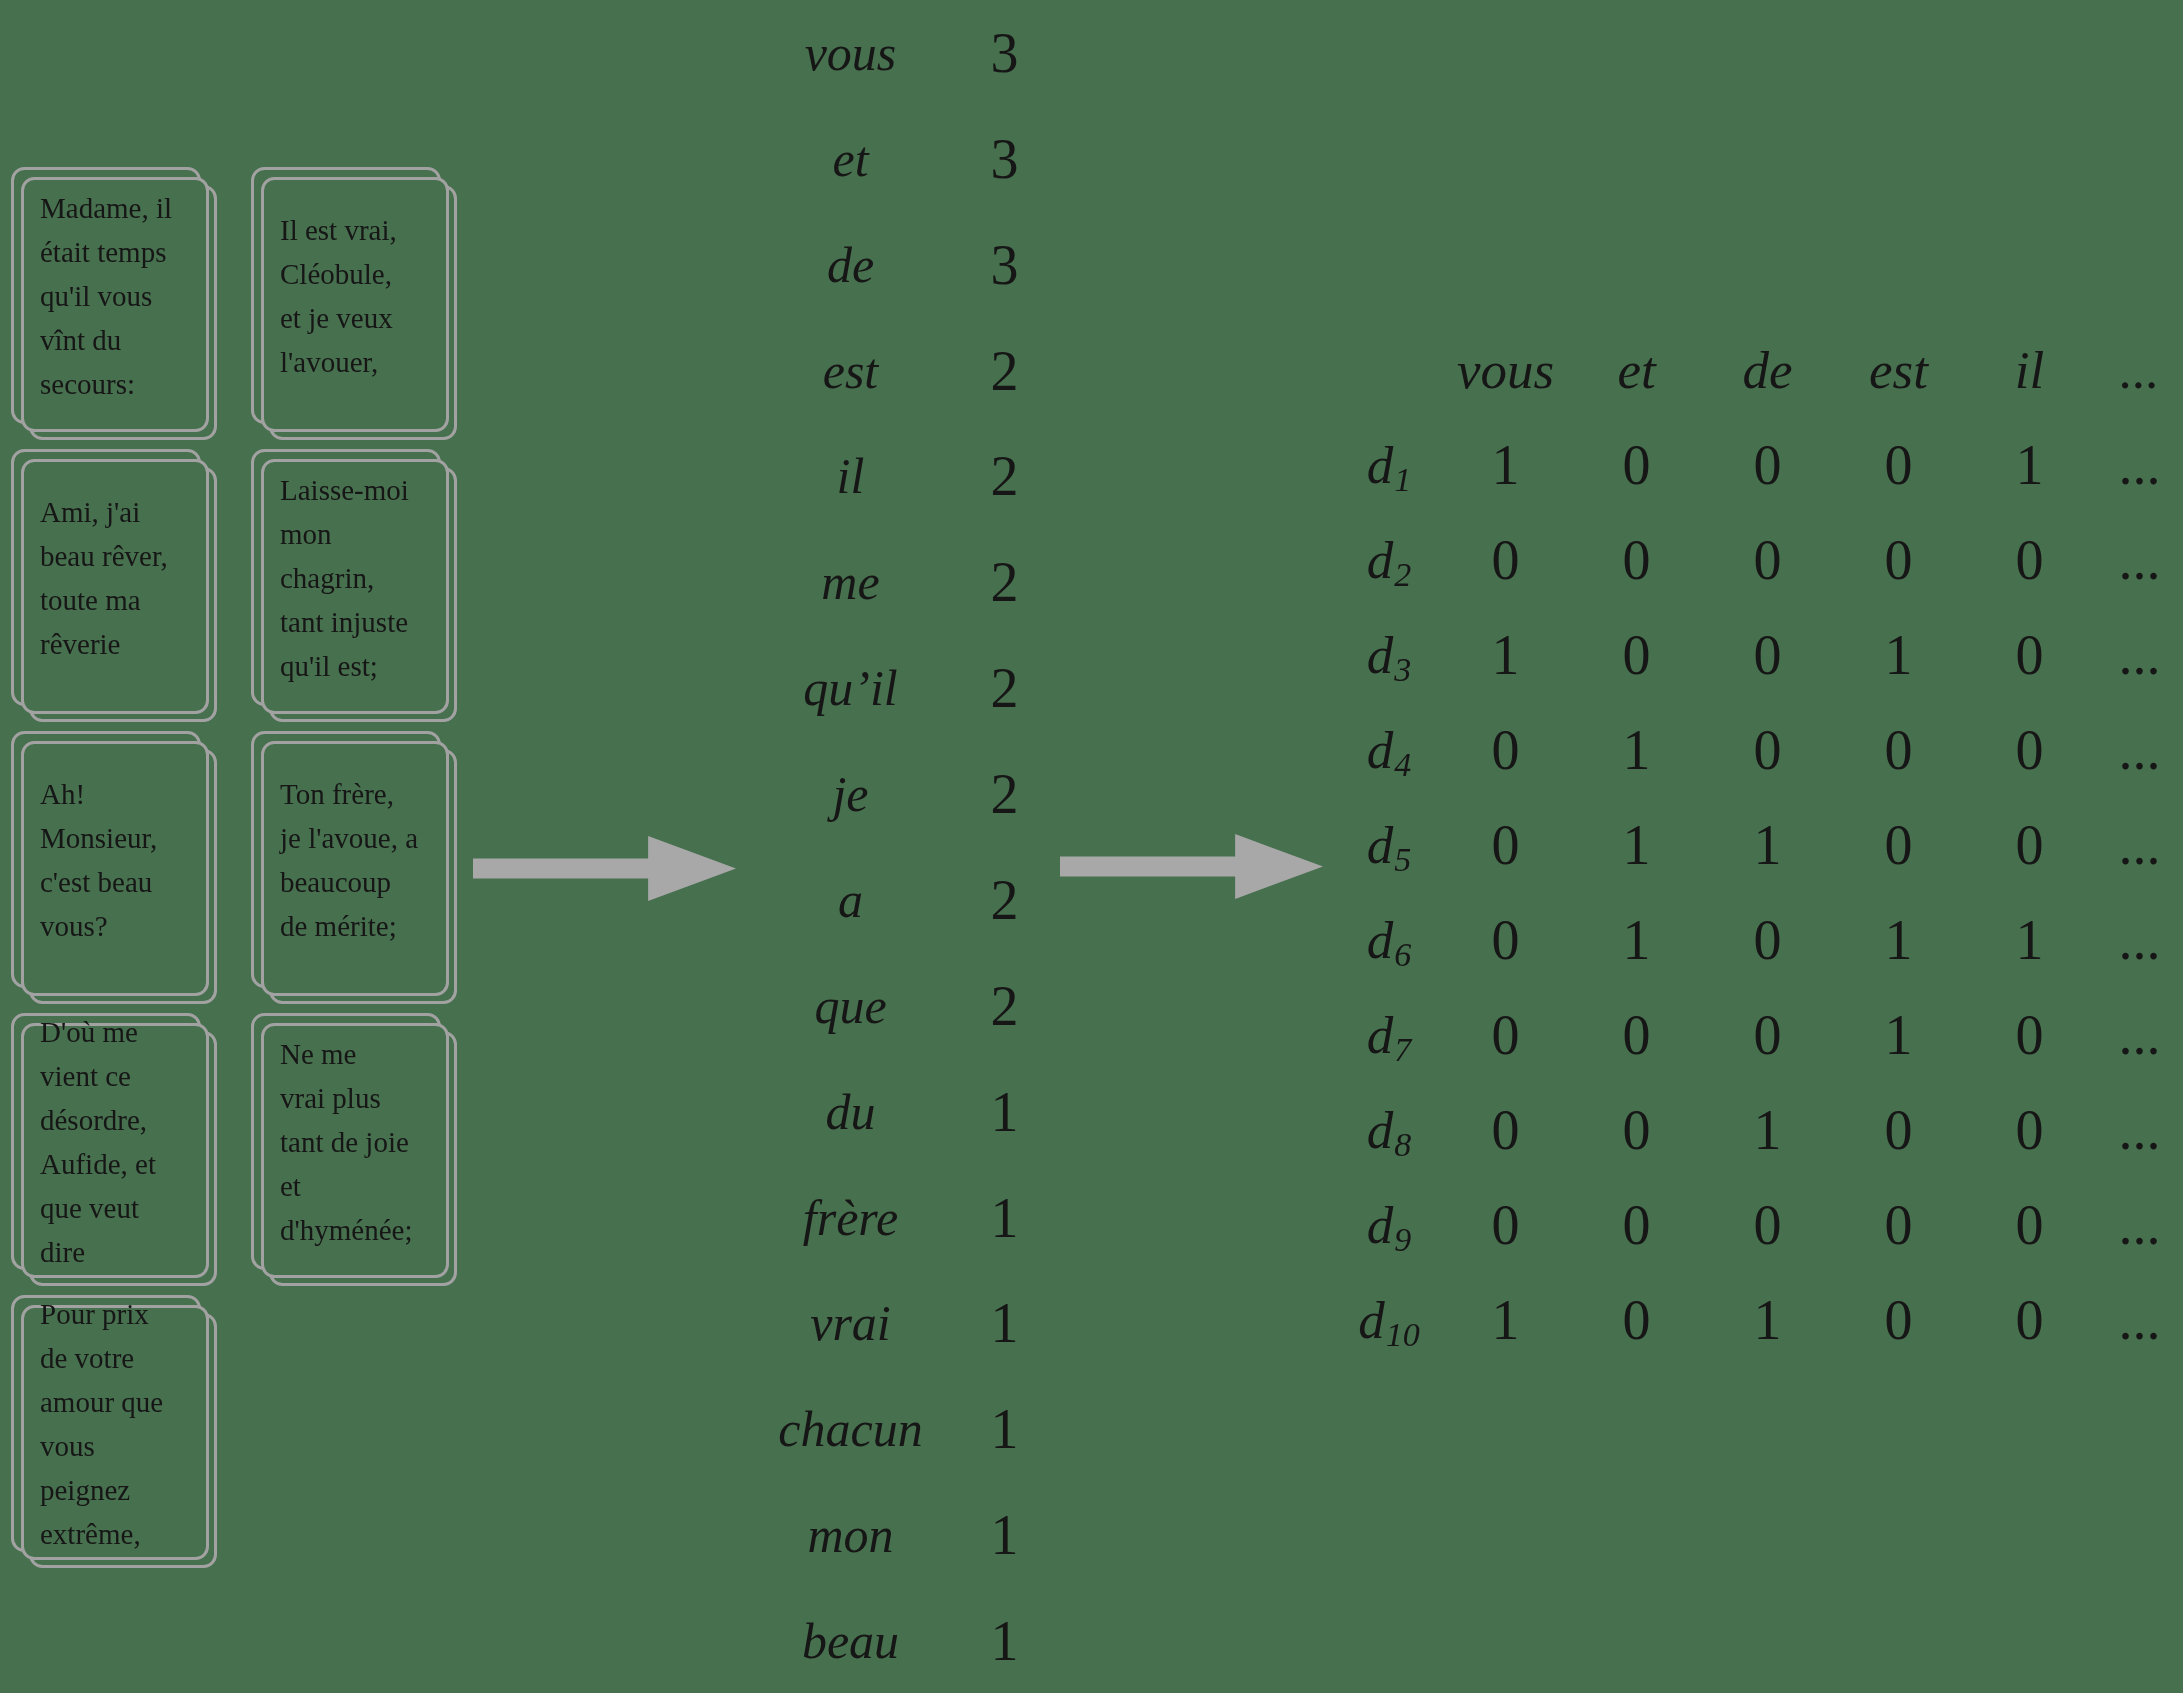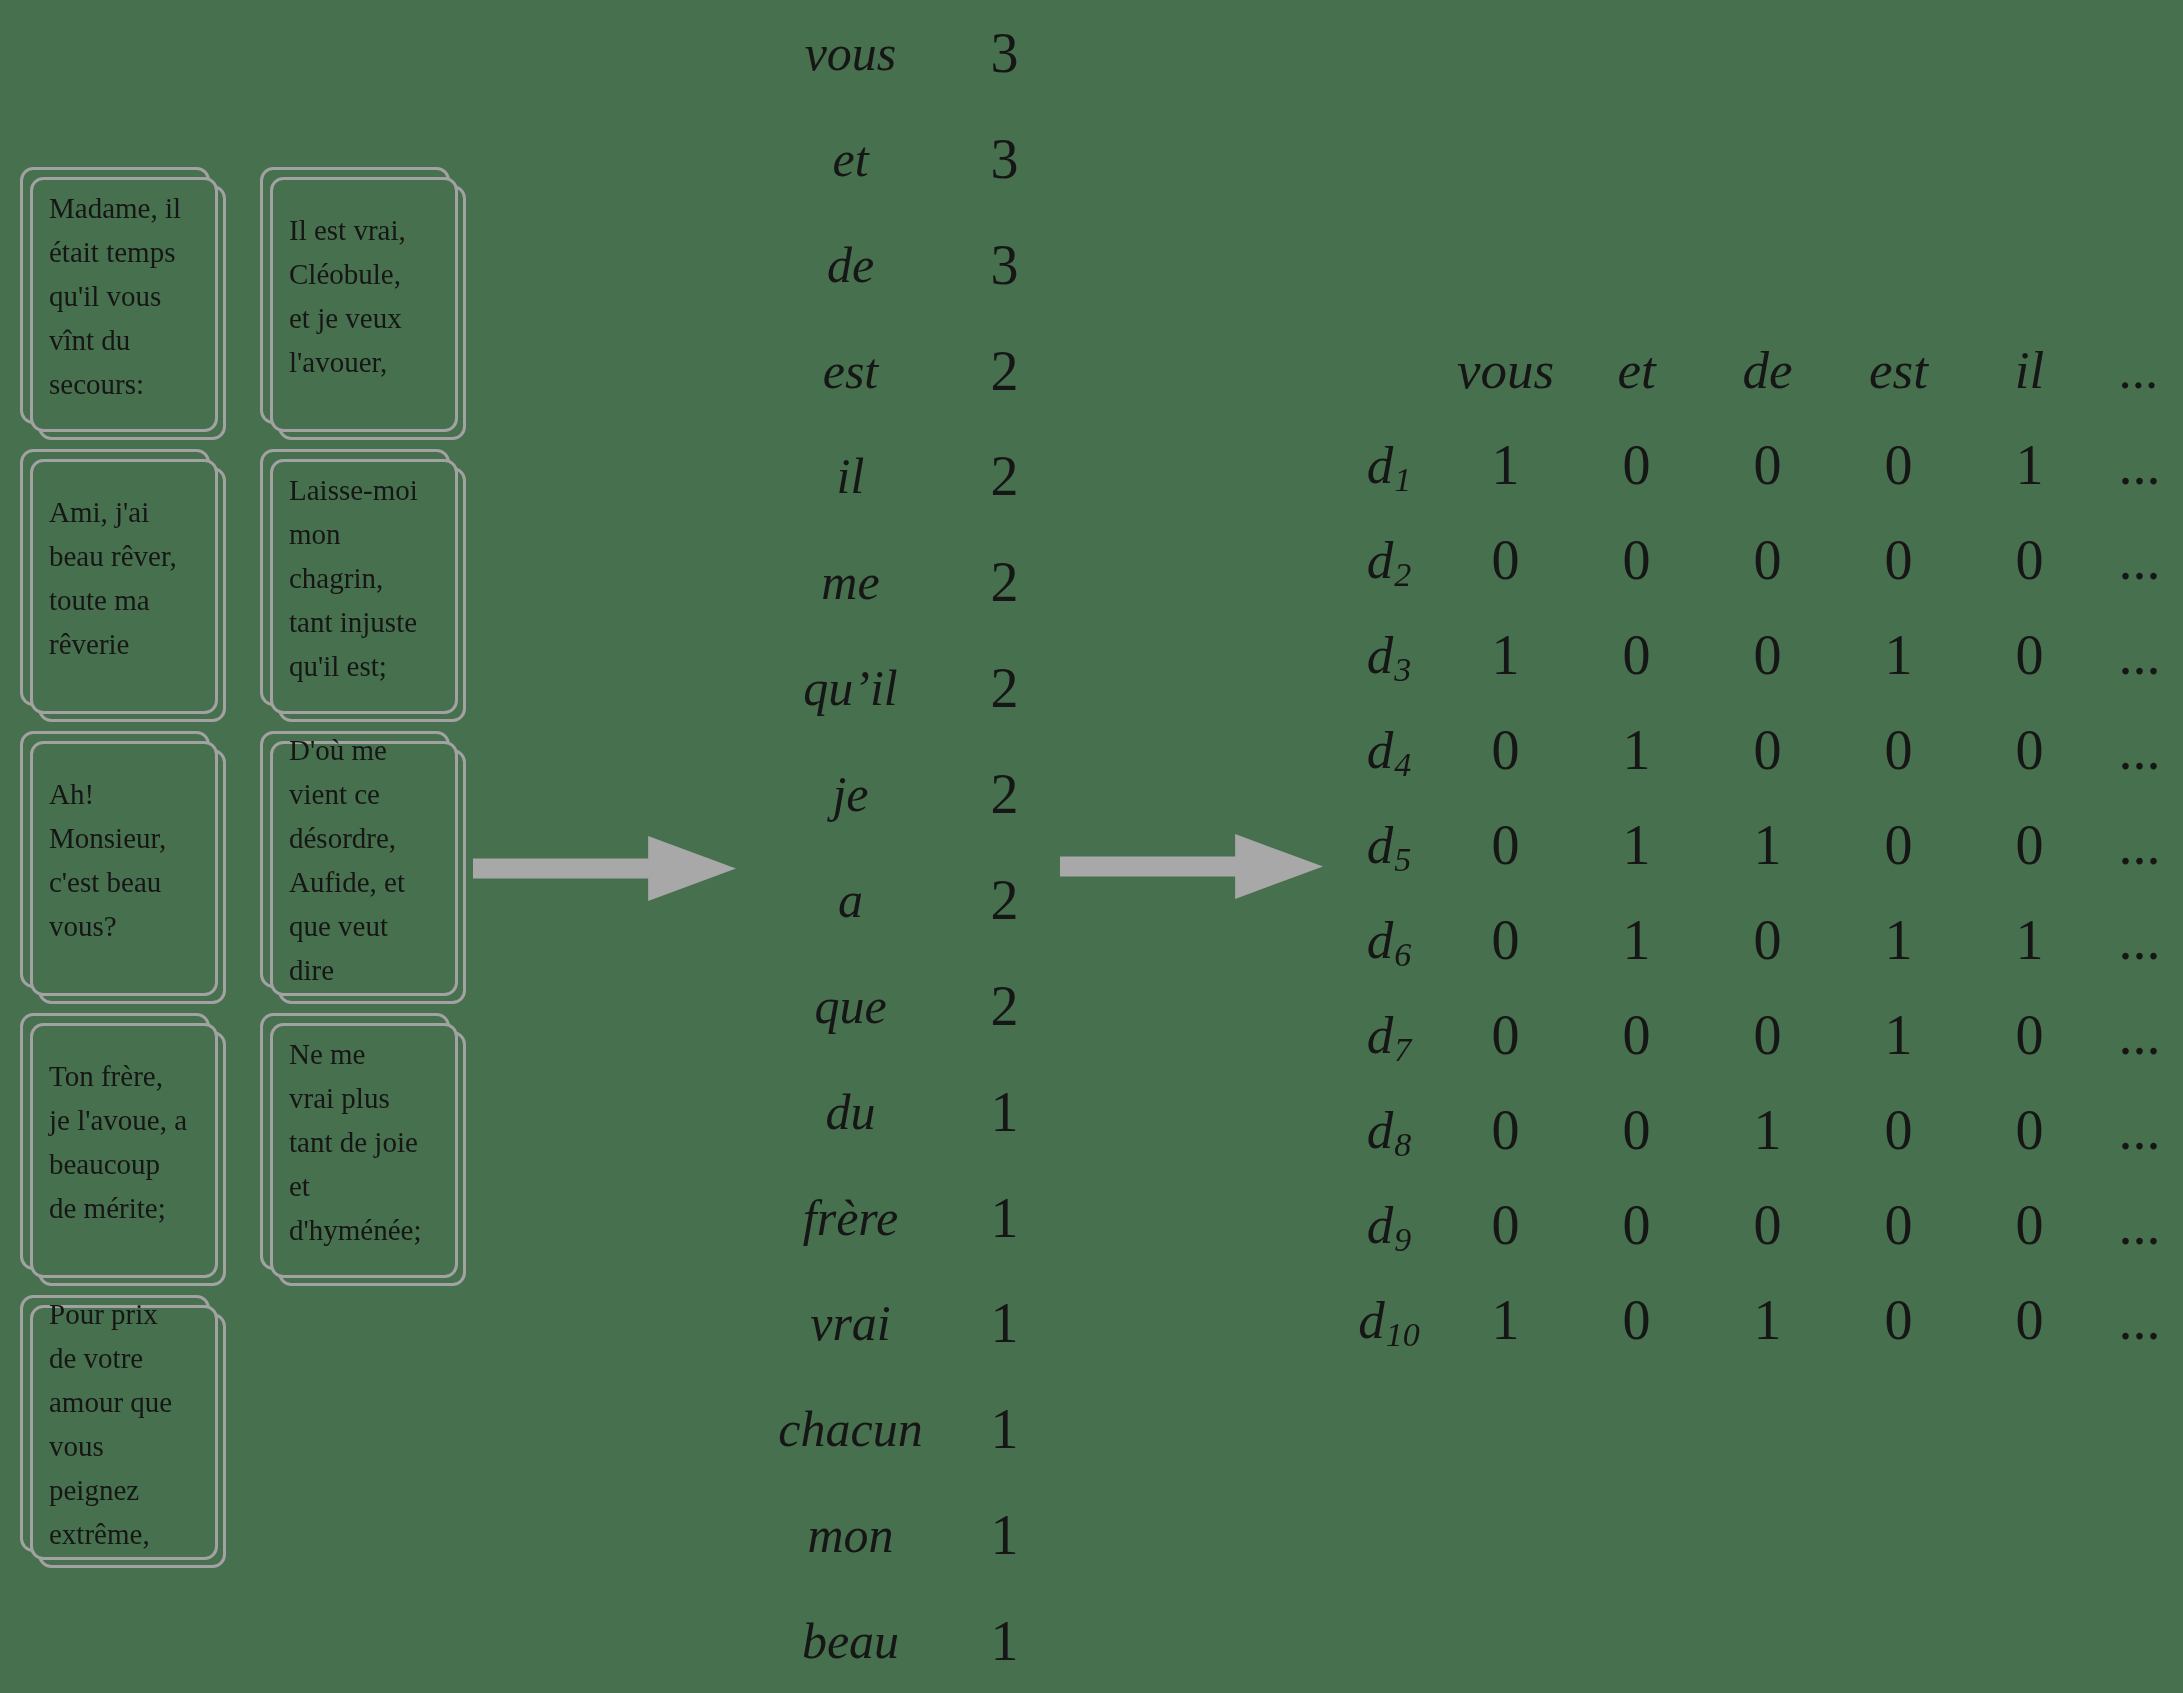--- a/index.html
+++ b/index.html
@@ -12,21 +12,21 @@
   #canvas{
     position:relative;
     width:2183px;height:1694px;
     background:var(--bg);
     overflow:hidden;
     font-family:"Liberation Serif","DejaVu Serif",serif;
     color:var(--ink);
   }
   
   #cards-grid{
-    position:absolute;left:20px;top:167px;
+    position:absolute;left:11px;top:167px;
     display:grid;
     grid-template-columns:190px 190px;
     column-gap:50px;row-gap:25px;
   }
   .card{
     position:relative;z-index:0;
     box-sizing:border-box;
     width:190px;height:257px;
     background:var(--bg);
     border:3.9px solid var(--card-border);
@@ -120,32 +120,32 @@
 tant injuste
 qu'il est;</div>
   </div>
       <div class="card">
     <div class="card-text">Ah!
 Monsieur,
 c'est beau
 vous?</div>
   </div>
       <div class="card">
+    <div class="card-text">Ton frère,
+je l'avoue, a
+beaucoup
+de mérite;</div>
+  </div>
+      <div class="card">
     <div class="card-text">D'où me
 vient ce
 désordre,
 Aufide, et
 que veut
 dire</div>
-  </div>
-      <div class="card">
-    <div class="card-text">Ton frère,
-je l'avoue, a
-beaucoup
-de mérite;</div>
   </div>
       <div class="card">
     <div class="card-text">Ne me
 vrai plus
 tant de joie
 et
 d'hyménée;</div>
   </div>
       <div class="card">
     <div class="card-text">Pour prix

